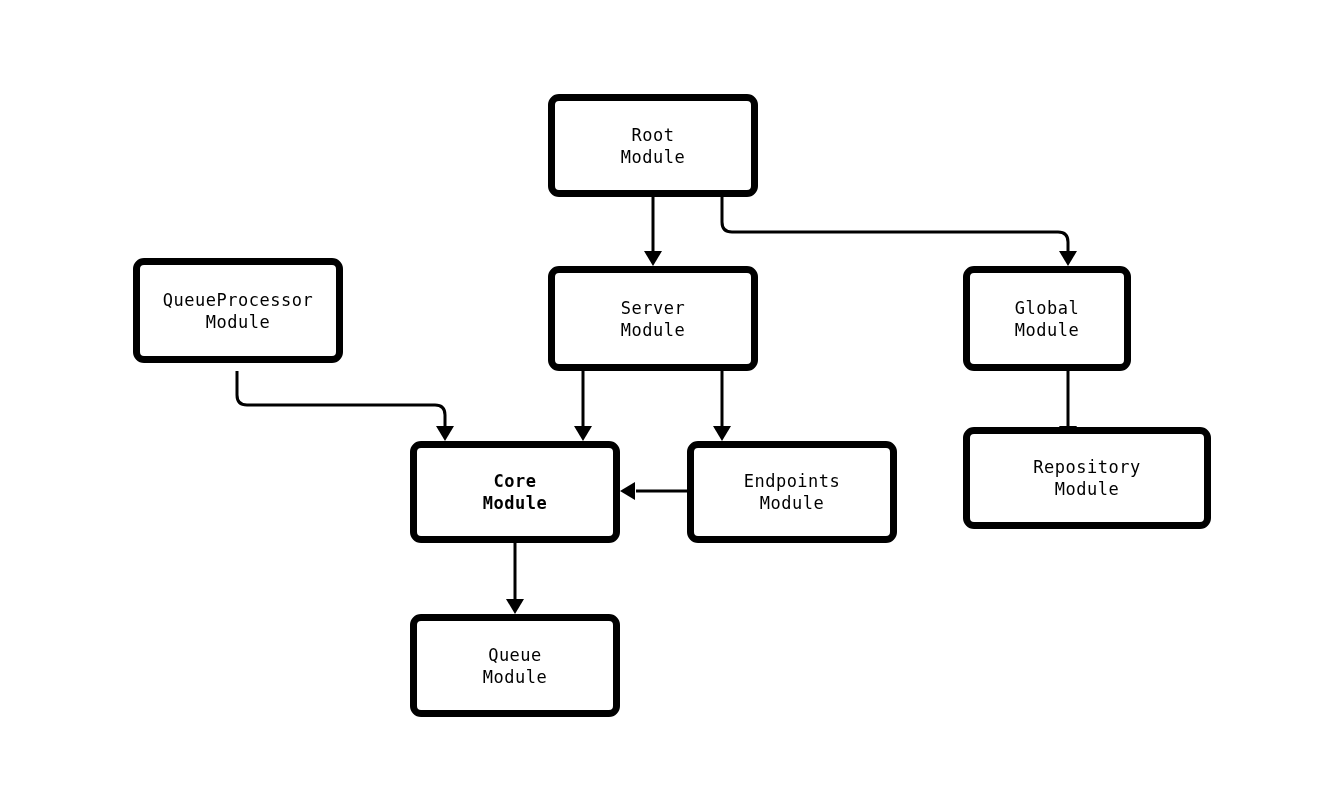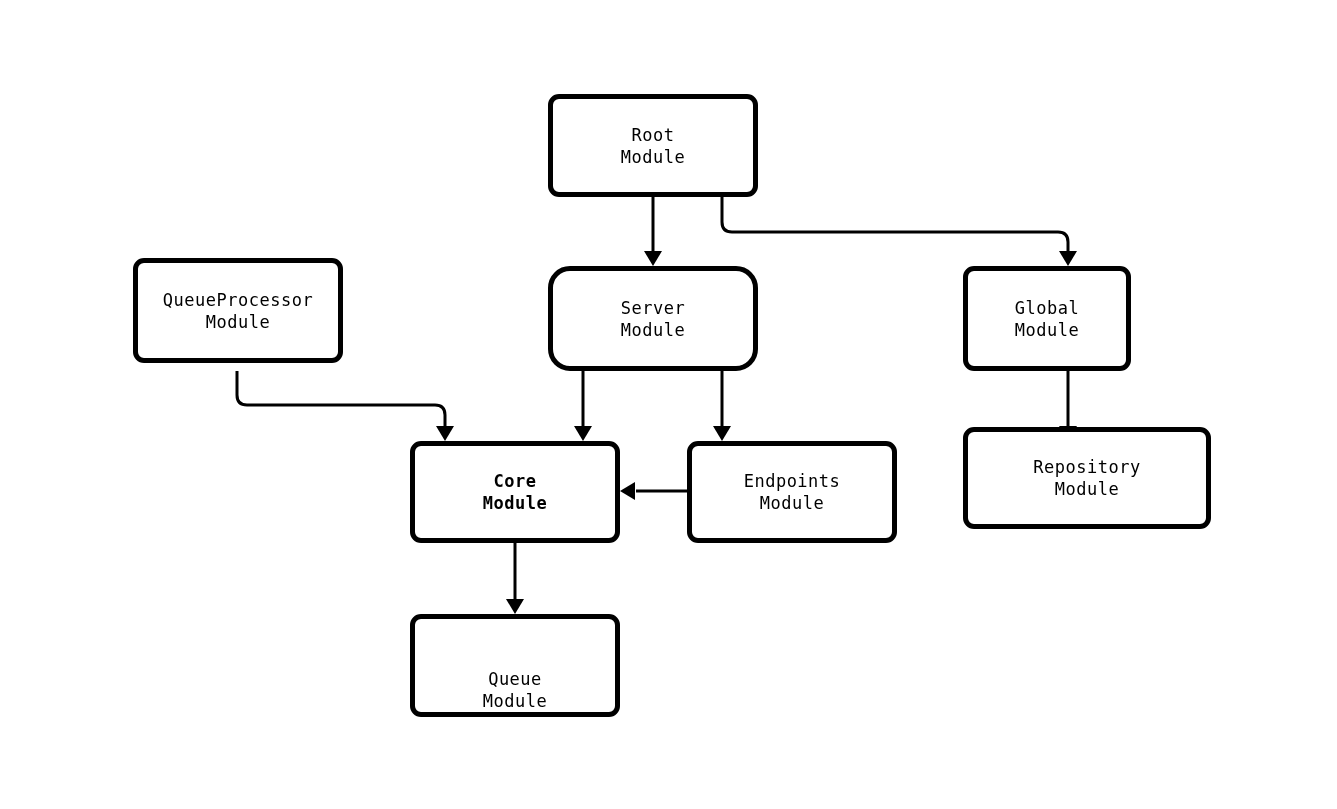--- a/index.html
+++ b/index.html
@@ -20,21 +20,21 @@
   #edge-layer {
     position: absolute;
     left: 0;
     top: 0;
     width: 1337px;
     height: 809px;
   }
   .node {
     position: absolute;
     box-sizing: border-box;
-    border: 5px solid #d946ef;
+    border: 7px solid #d946ef;
     border-radius: 11px;
     background: #ffffff;
     display: flex;
     align-items: center;
     justify-content: center;
     text-align: center;
     z-index: 2;
   }
   .node-label {
     font-family: "DejaVu Sans Mono", monospace;
@@ -75,39 +75,39 @@
 
   <div id="node-layer">
       <div class="node" style="left: 548px; top: 94px; width: 210px; height: 103px; border-color: rgb(0, 0, 0);">
         <span class="node-label">Root
 Module</span>
       </div>
       <div class="node" style="left: 133px; top: 258px; width: 210px; height: 105px; border-color: rgb(0, 0, 0);">
         <span class="node-label">QueueProcessor
 Module</span>
       </div>
-      <div class="node" style="left: 548px; top: 266px; width: 210px; height: 105px; border-color: rgb(0, 0, 0); border-radius: 22px;">
+      <div class="node" style="left: 548px; top: 266px; width: 210px; height: 105px; border-color: rgb(0, 0, 0);">
         <span class="node-label">Server
 Module</span>
       </div>
       <div class="node" style="left: 963px; top: 266px; width: 168px; height: 105px; border-color: rgb(0, 0, 0);">
         <span class="node-label">Global
 Module</span>
       </div>
       <div class="node" style="left: 410px; top: 441px; width: 210px; height: 102px; border-color: rgb(0, 0, 0); font-weight: bold;">
         <span class="node-label">Core
 Module</span>
       </div>
       <div class="node" style="left: 687px; top: 441px; width: 210px; height: 102px; border-color: rgb(0, 0, 0);">
         <span class="node-label">Endpoints
 Module</span>
       </div>
       <div class="node" style="left: 963px; top: 427px; width: 248px; height: 102px; border-color: rgb(0, 0, 0);">
         <span class="node-label">Repository
 Module</span>
       </div>
-      <div class="node" style="left: 410px; top: 614px; width: 210px; height: 103px; border-color: rgb(0, 0, 0); align-items: flex-end;">
+      <div class="node" style="left: 410px; top: 614px; width: 210px; height: 103px; border-color: rgb(0, 0, 0);">
         <span class="node-label">Queue
 Module</span>
       </div>
     </div>
 
 </div>
 
 </body></html>

